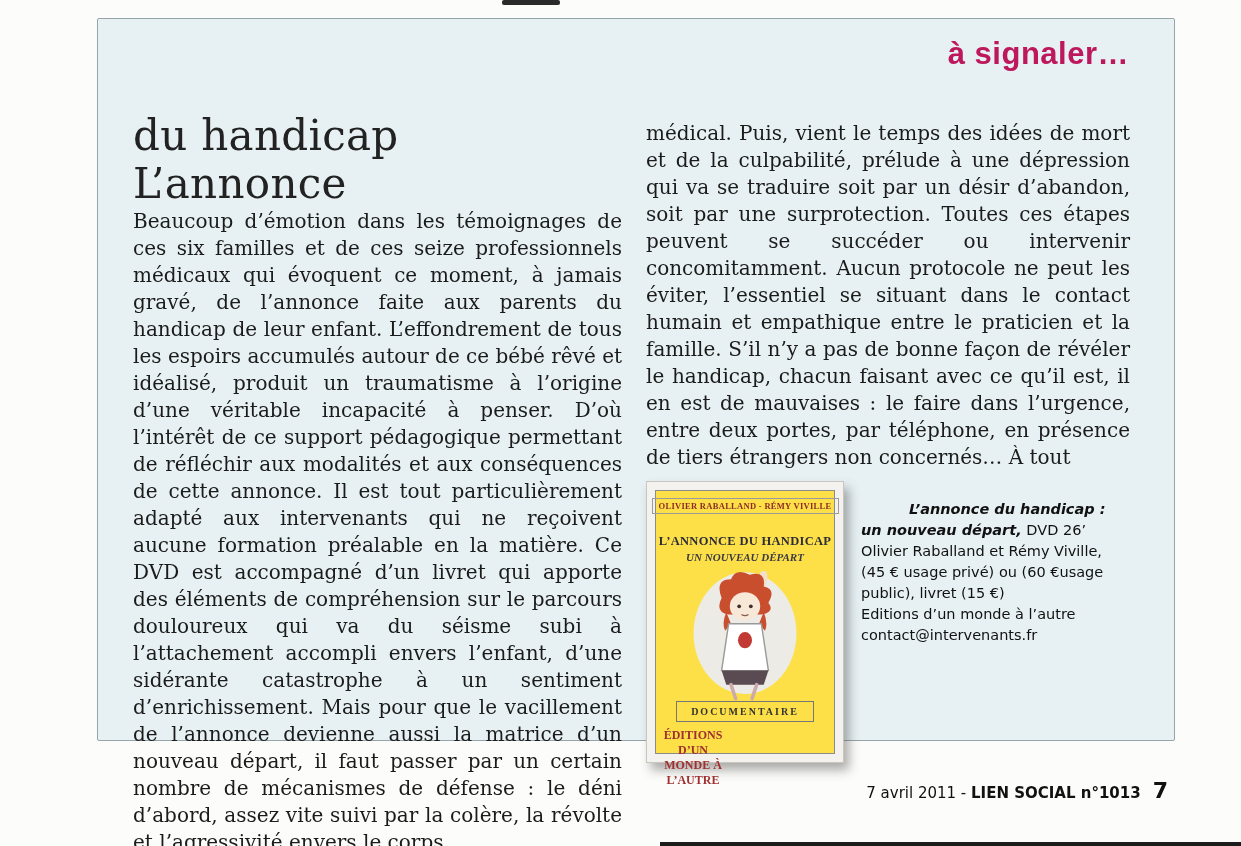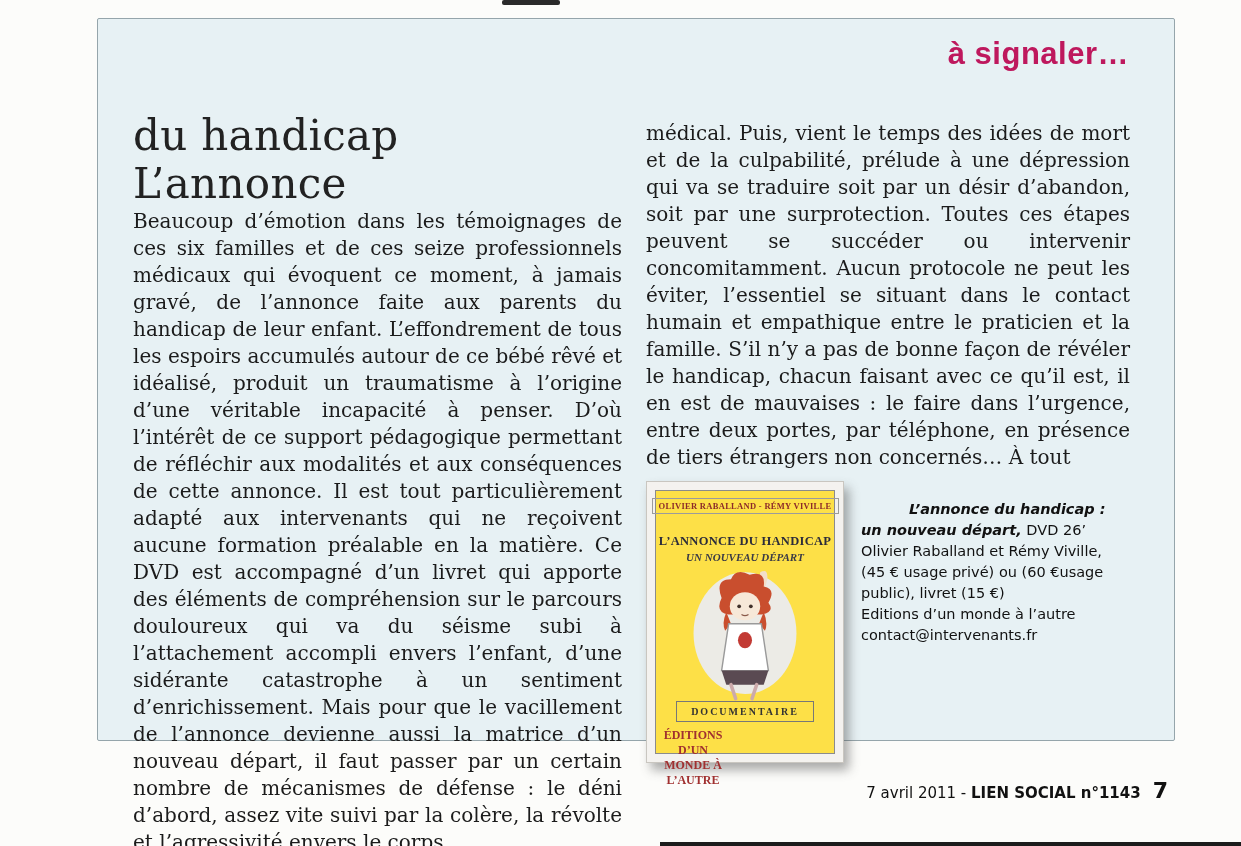--- a/index.html
+++ b/index.html
@@ -247,14 +247,14 @@
         <span>DVD 26’ Olivier Raballand et Rémy Viville, (45 € usage privé) ou (60 €usage public), livret (15 €)</span><br>
         <span>Editions d’un monde à l’autre</span><br>
         <span>contact@intervenants.fr</span>
       </p>
     </div>
 
   </div>
 </div>
 
 <div class="page-footer">
-  <span class="footer-date">7 avril 2011 - </span><span class="footer-magazine">LIEN SOCIAL n°1143</span><span class="footer-page-number">7</span>
+  <span class="footer-date">7 avril 2011 - </span><span class="footer-magazine">LIEN SOCIAL n°1013</span><span class="footer-page-number">7</span>
 </div>
 
 </body></html>

